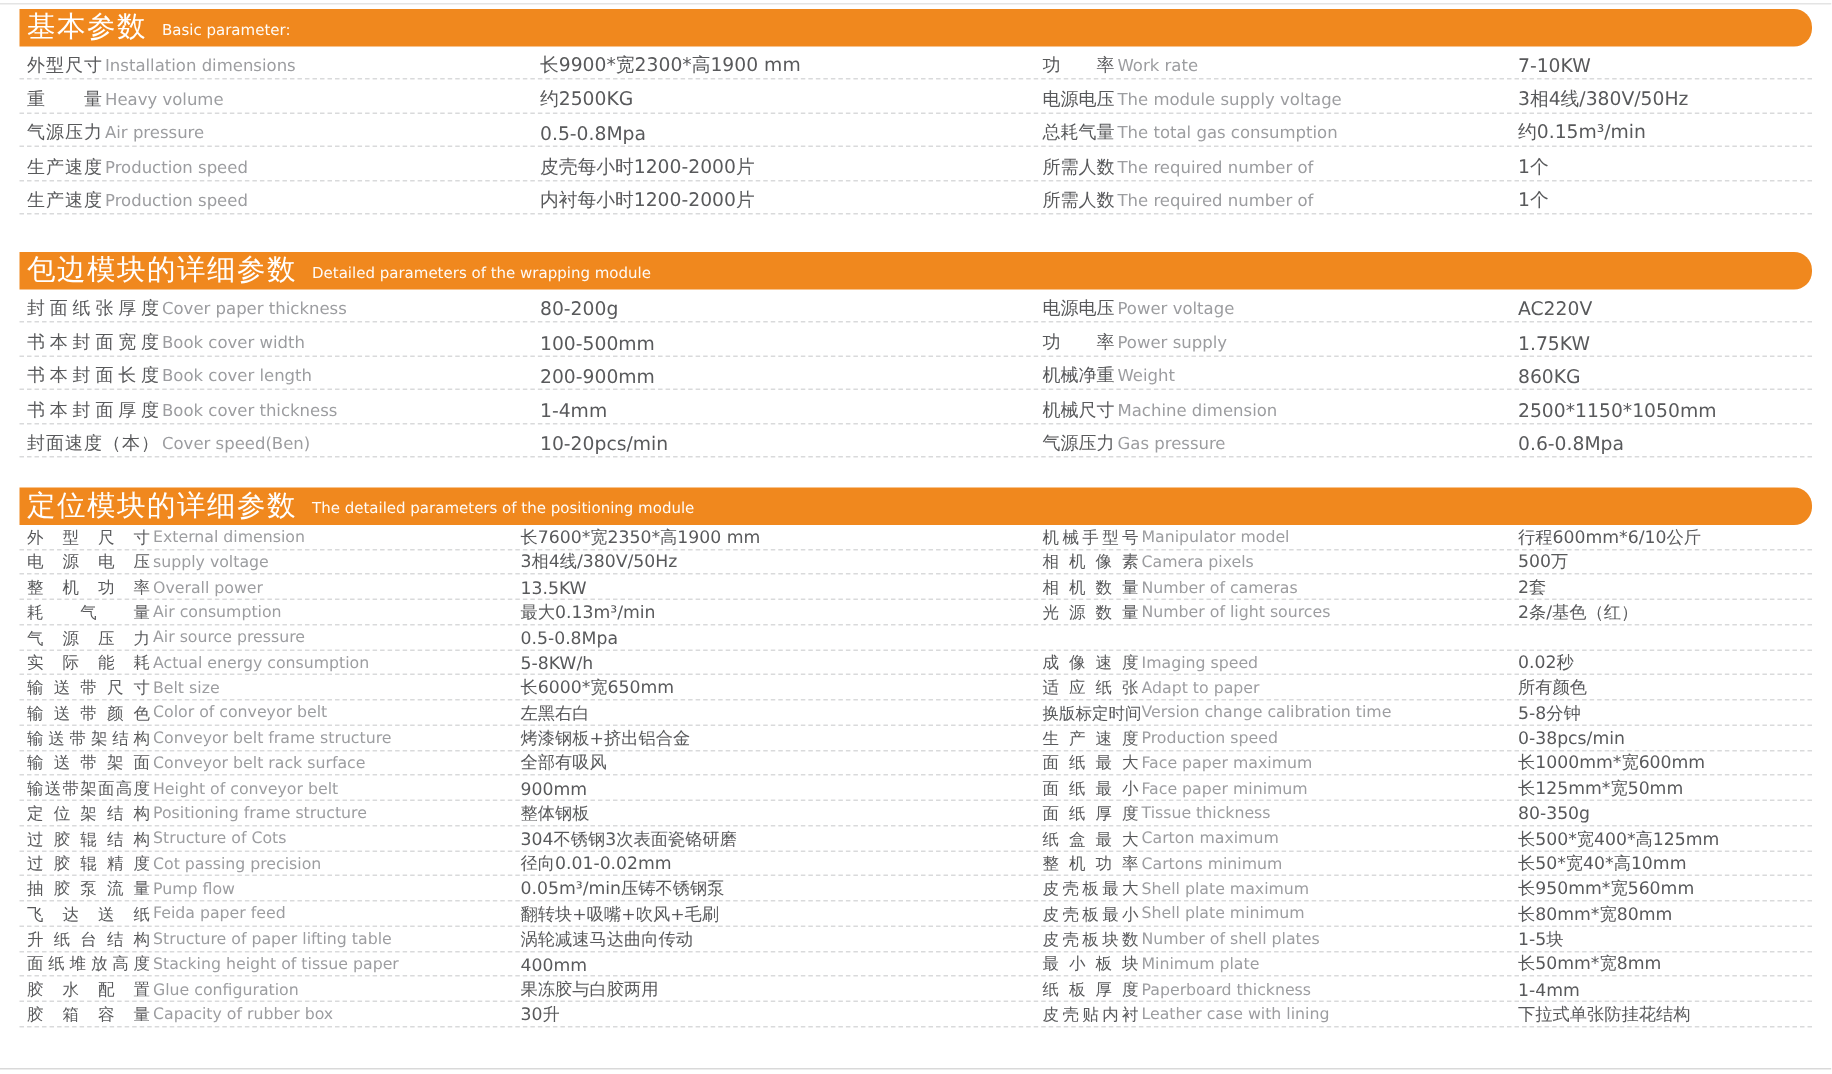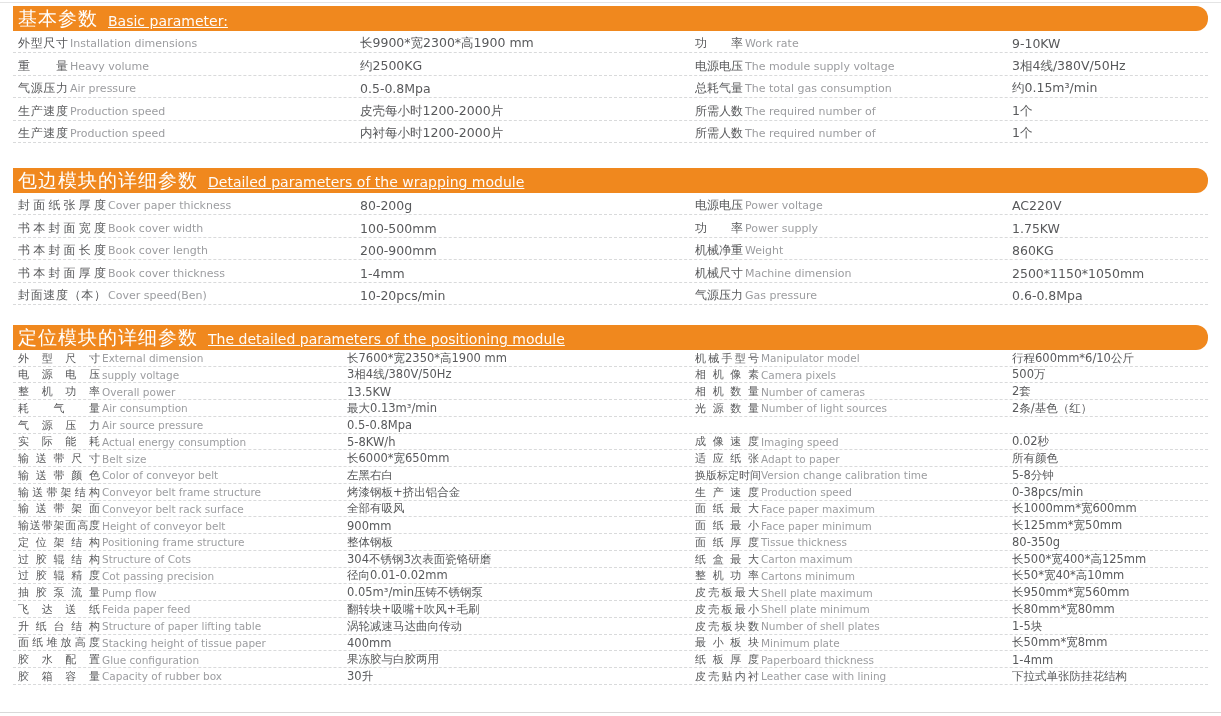--- a/index.html
+++ b/index.html
@@ -11,21 +11,21 @@
   .content{position:absolute;top:0;left:13px;width:1195px;}
 
   .section{margin:0;}
   .sec-gap1{margin-top:6px;}
   .sec-gap2{margin-top:25px;}
   .sec-gap3{margin-top:20px;}
 
   .bar{height:25px;background:#F0881E;border-radius:0 12px 12px 0;
        display:flex;align-items:center;padding-left:5px;box-sizing:border-box;}
   .bar-cn{color:#fff;font-size:19px;line-height:25px;letter-spacing:1px;white-space:nowrap;}
-  .bar-en{color:#fff;font-size:14px;margin-left:10px;padding-top:4px;white-space:nowrap;opacity:.97;text-decoration:underline;}
+  .bar-en{color:#fff;font-size:10px;margin-left:10px;padding-top:4px;white-space:nowrap;opacity:.97;}
 
   .row{display:flex;align-items:flex-end;border-bottom:1px dashed #d9dadb;box-sizing:border-box;}
   .s0 .row,.s1 .row{height:22.4px;}
   .s2 .row{height:16.76px;}
 
   .half{display:grid;align-items:center;box-sizing:border-box;}
   .half-l{width:682px;padding-left:5px;flex:0 0 682px;}
   .half-r{flex:1 1 auto;}
 
   .s0 .half-l{grid-template-columns:50px 292px 1fr;}
@@ -60,21 +60,21 @@
       <div class="rows">
   <div class="row">
     <div class="half half-l">
       <span class="cn">外型尺寸</span>
       <span class="en">Installation dimensions</span>
       <span class="val">长9900*宽2300*高1900 mm</span>
     </div>
     <div class="half half-r">
       <span class="cn">功率</span>
       <span class="en">Work rate</span>
-      <span class="val">9-10KW</span>
+      <span class="val">7-10KW</span>
     </div>
   </div>
 
   <div class="row">
     <div class="half half-l">
       <span class="cn">重量</span>
       <span class="en">Heavy volume</span>
       <span class="val">约2500KG</span>
     </div>
     <div class="half half-r">

